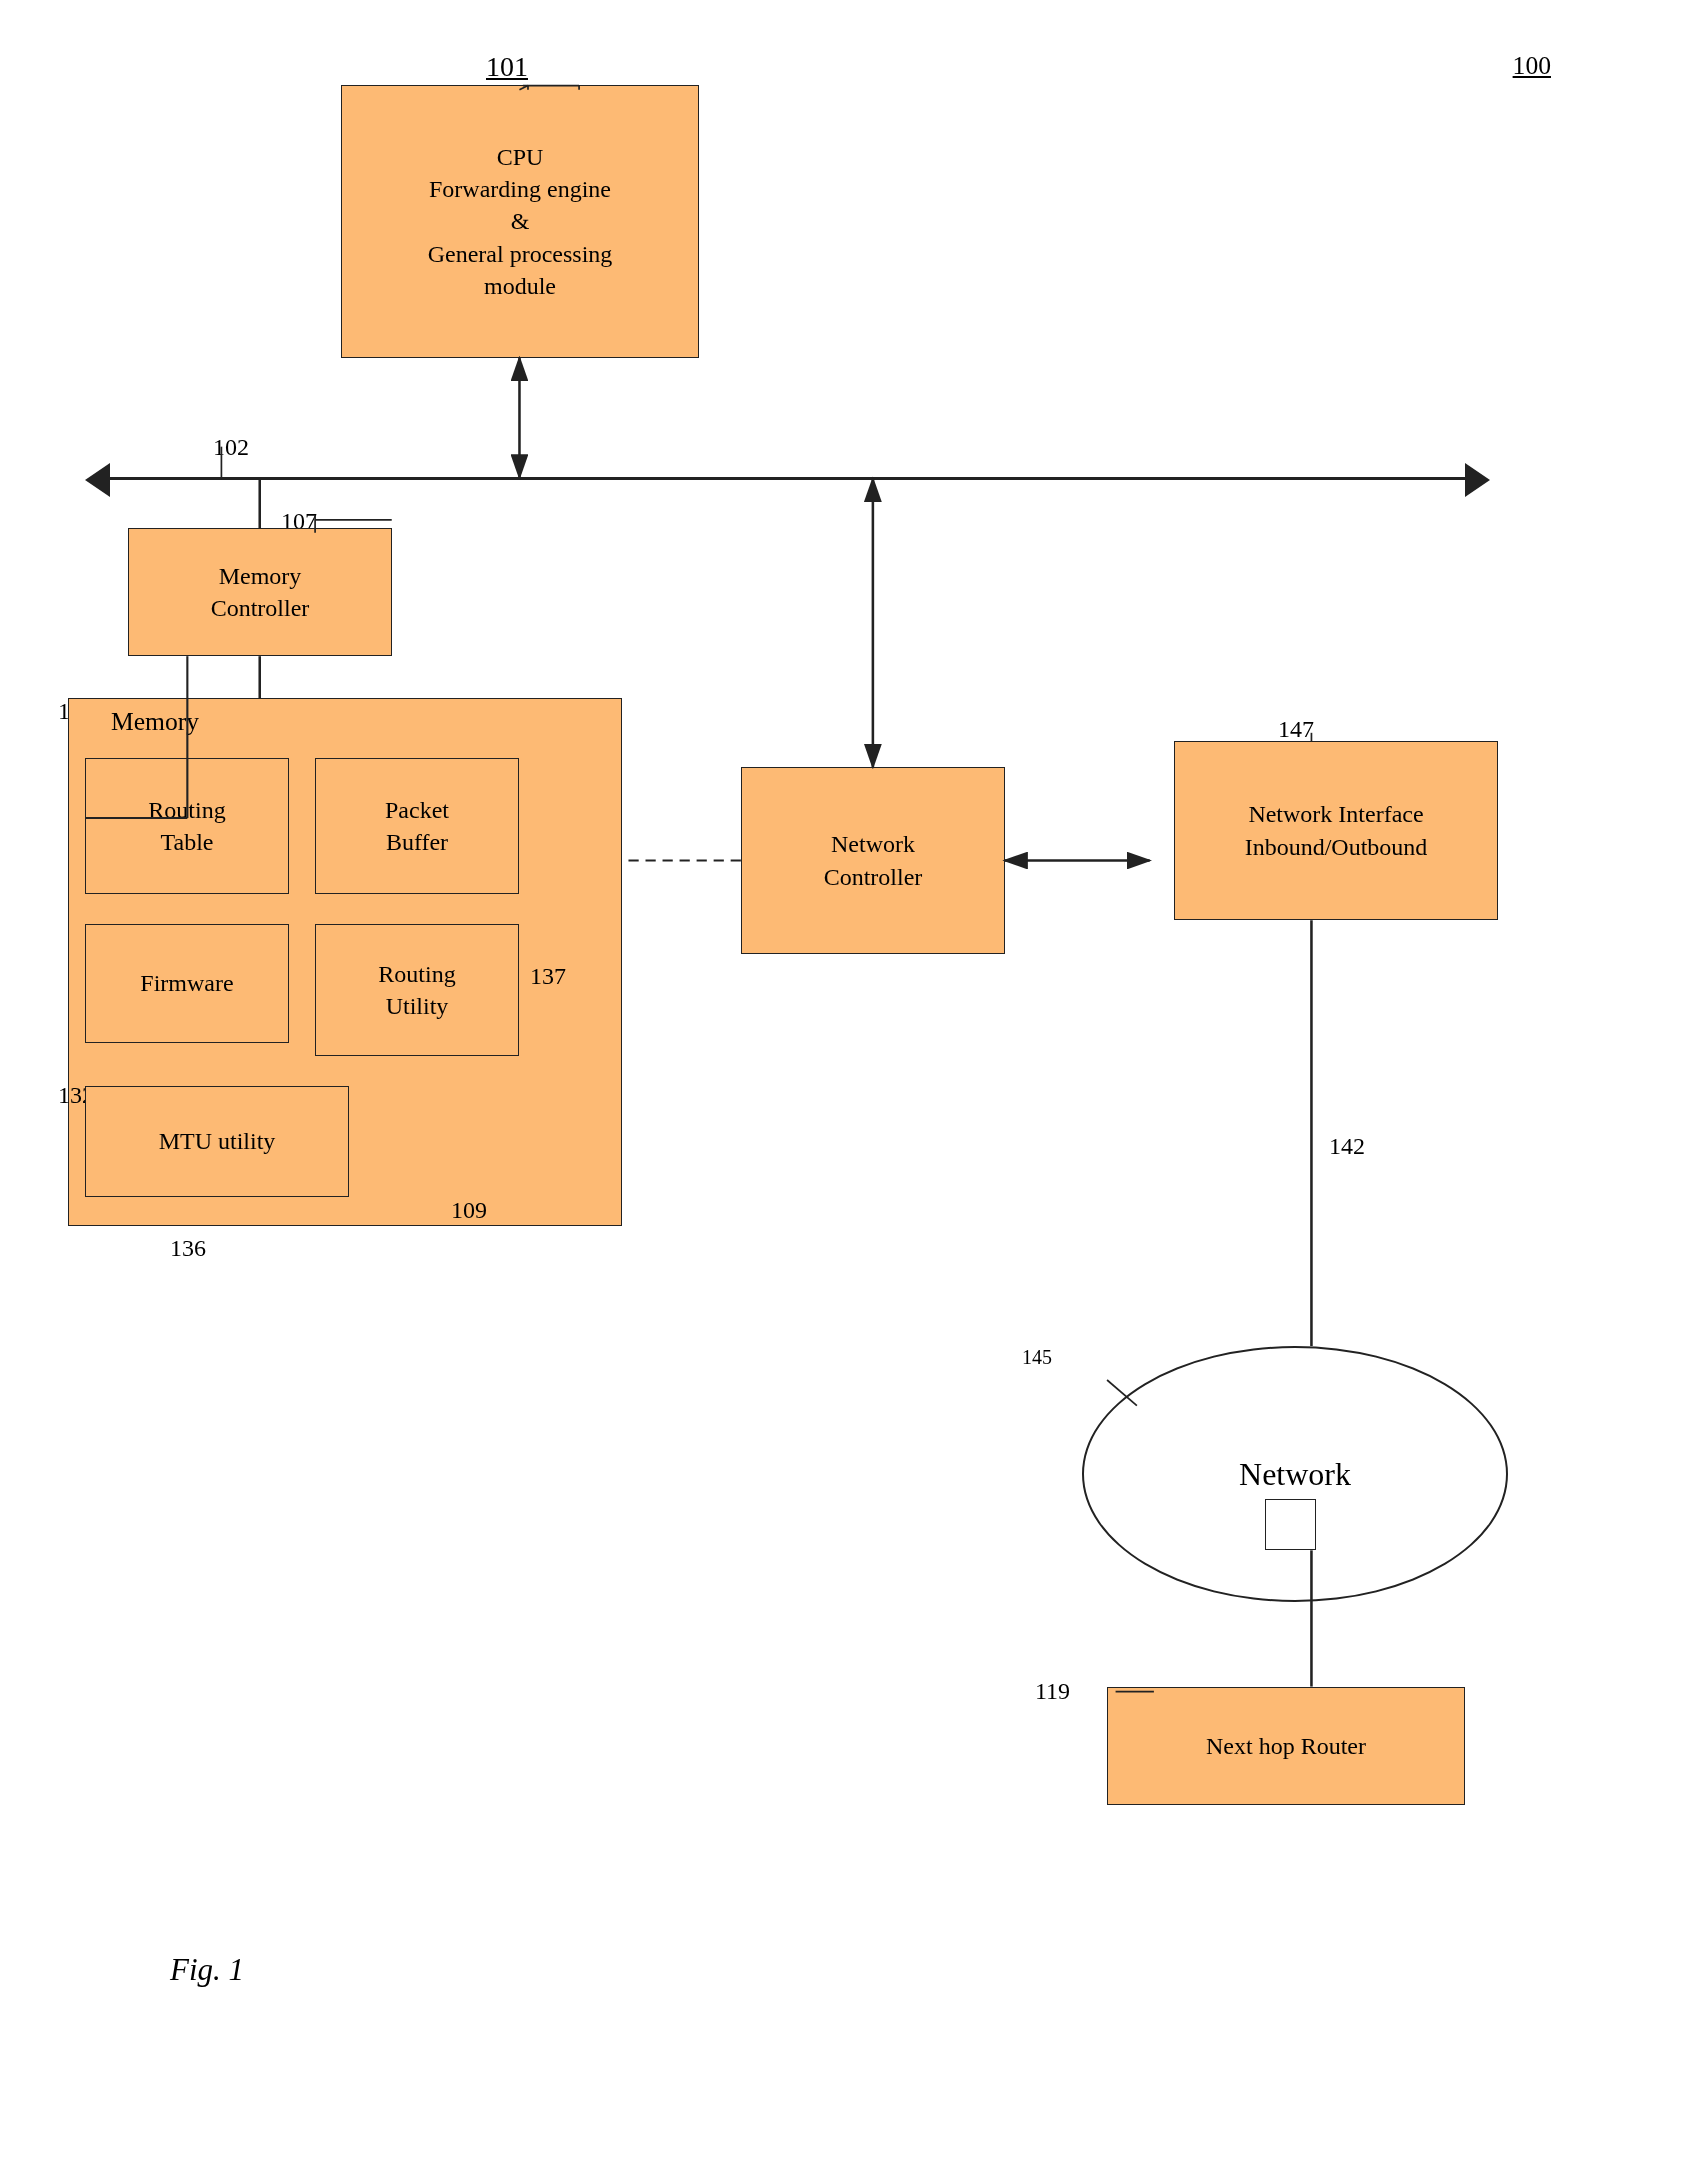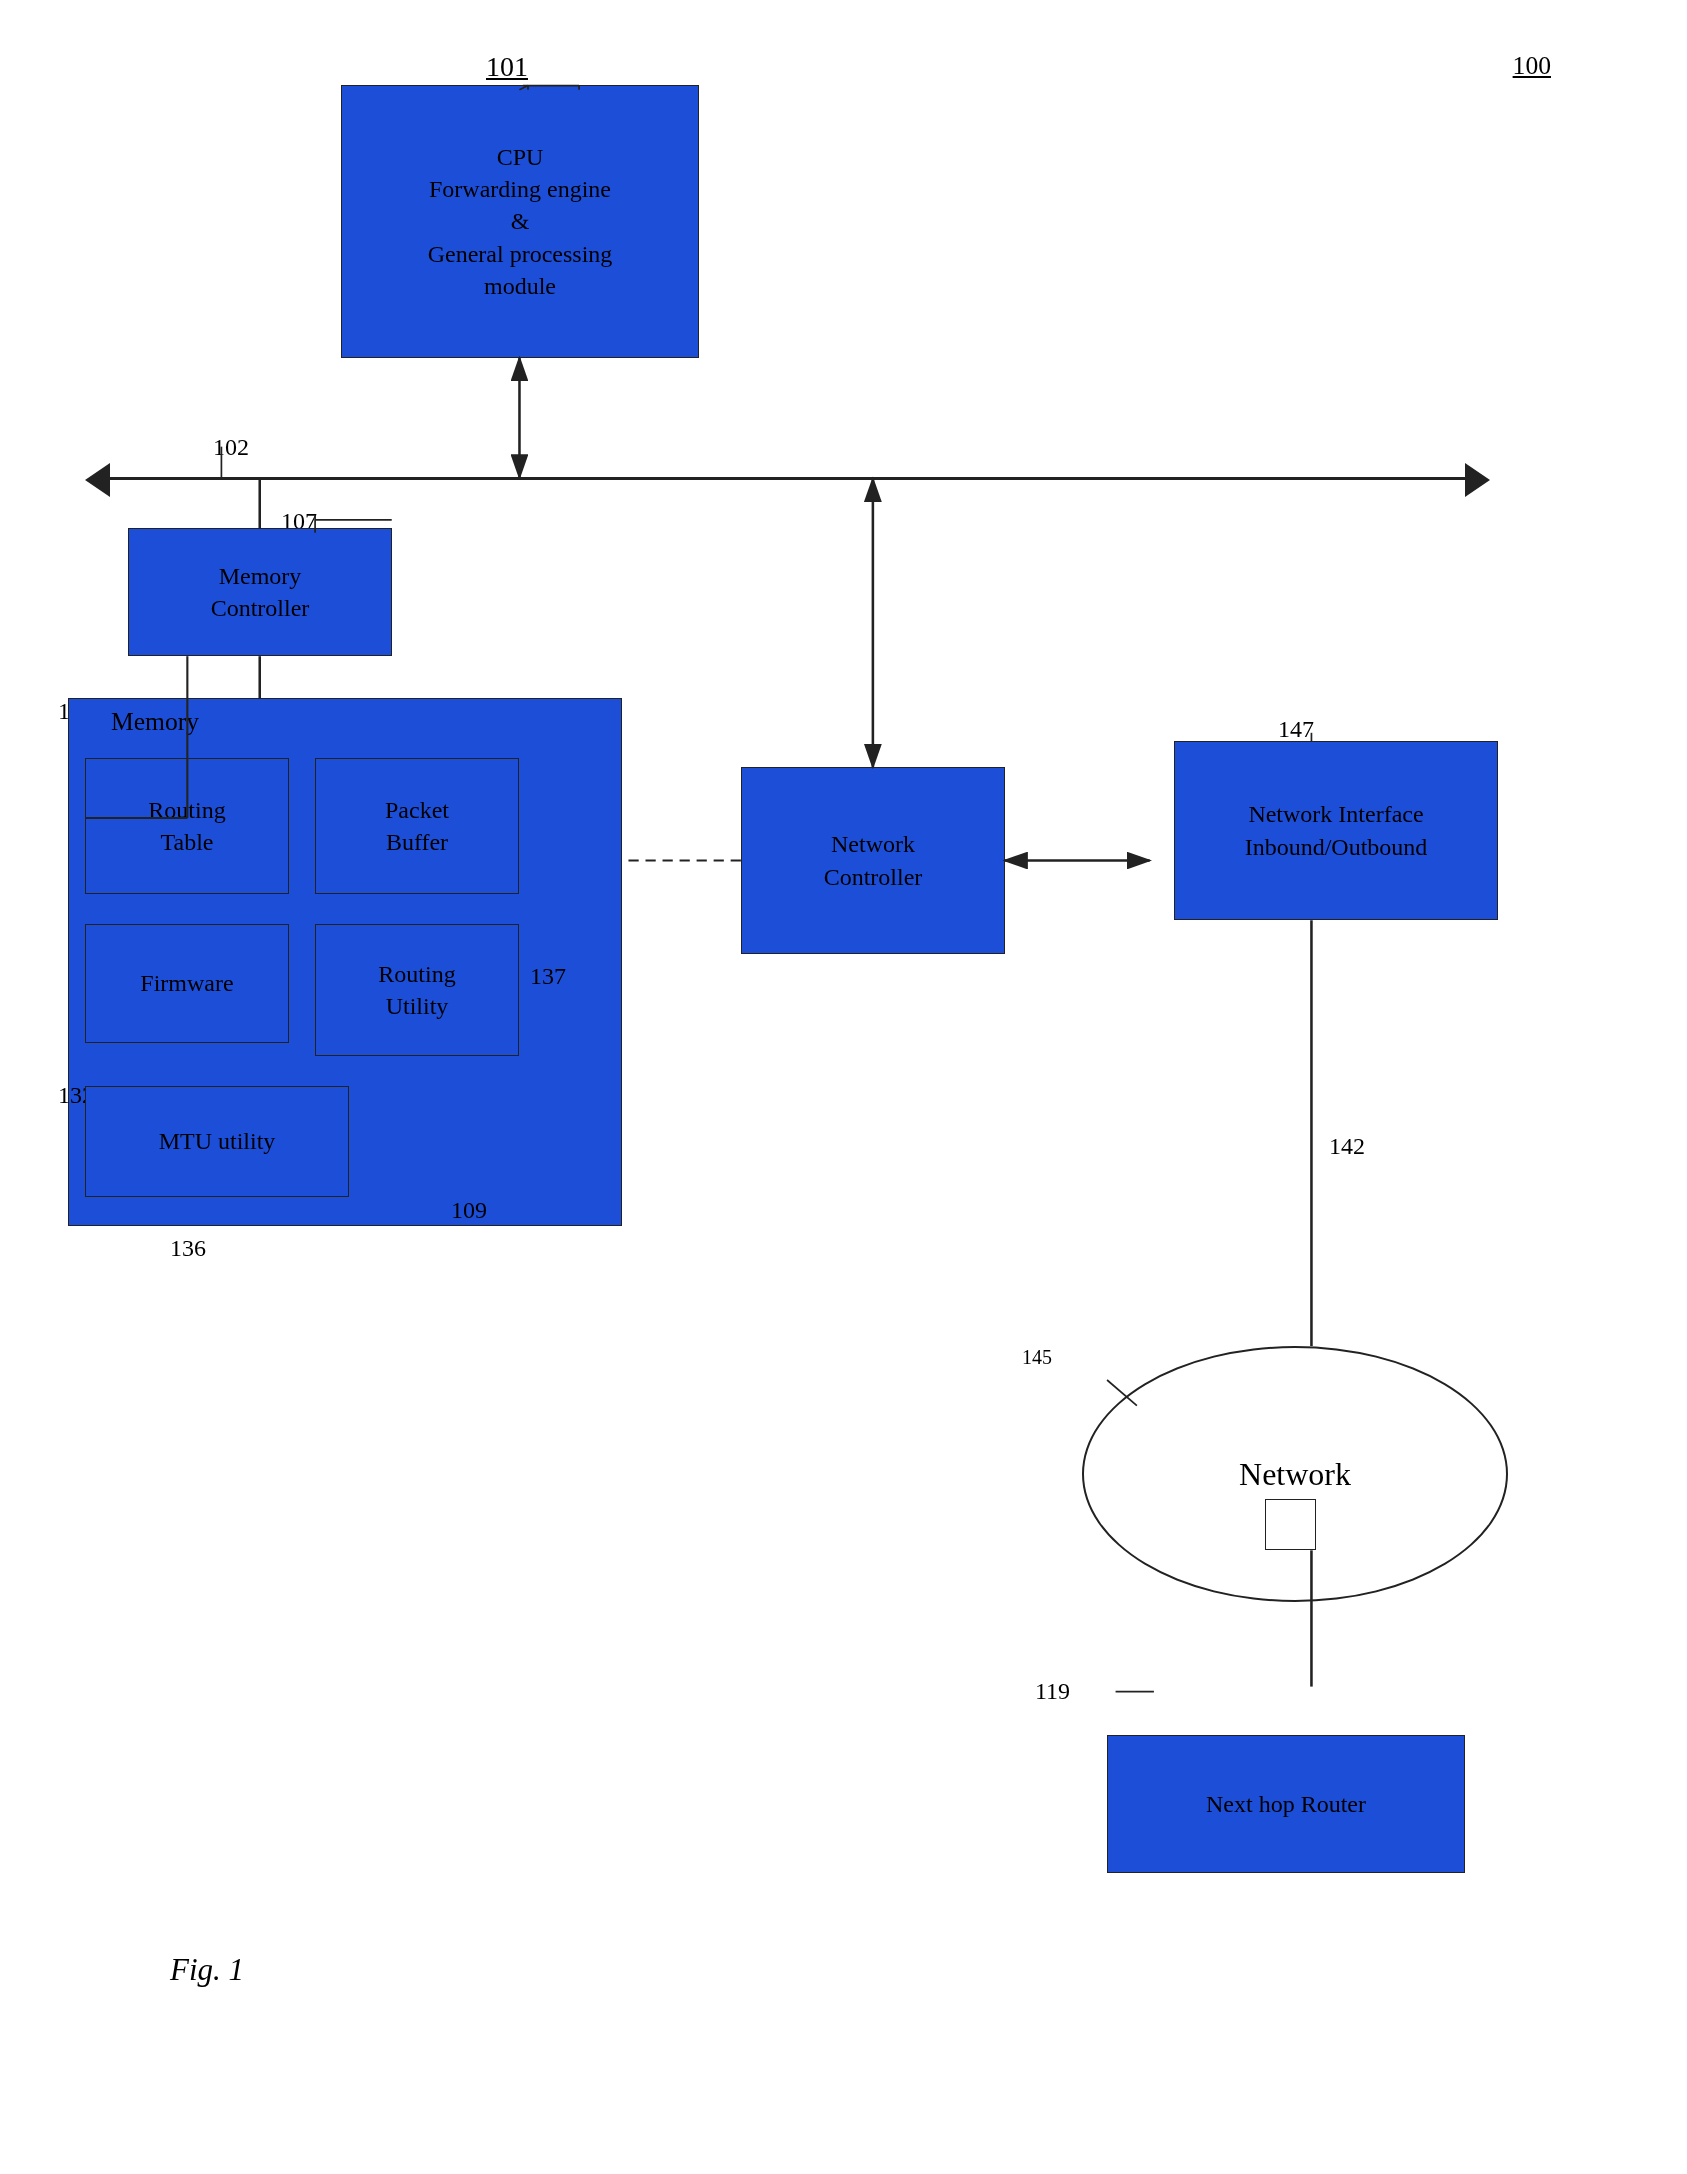--- a/index.html
+++ b/index.html
@@ -16,21 +16,21 @@
       position: absolute;
       top: 0; left: 0;
       width: 1687px;
       height: 2175px;
     }
 
     
     .box {
       position: absolute;
       border: 1.7px solid #222;
-      background: #1d4ed8;
+      background: #fdba74;
       display: flex;
       align-items: center;
       justify-content: center;
       text-align: center;
       font-size: 24px;
       line-height: 1.35;
     }
 
     
     #ref-100 {
@@ -252,22 +252,21 @@
       height: 51px;
       border: 1.7px solid #222;
       background: #fff;
     }
 
     
     #next-hop-box {
       top: 1687px;
       left: 1107px;
       width: 358px;
-      height: 138px;
-      margin-top: 48px;
+      height: 118px;
     }
     #label-119 {
       position: absolute;
       top: 1678px;
       left: 1035px;
       font-size: 24px;
     }
 
     
     #fig-label {

